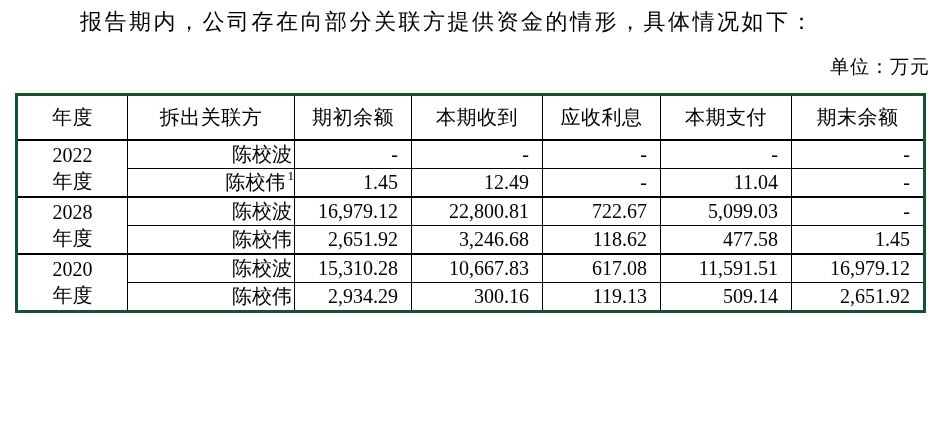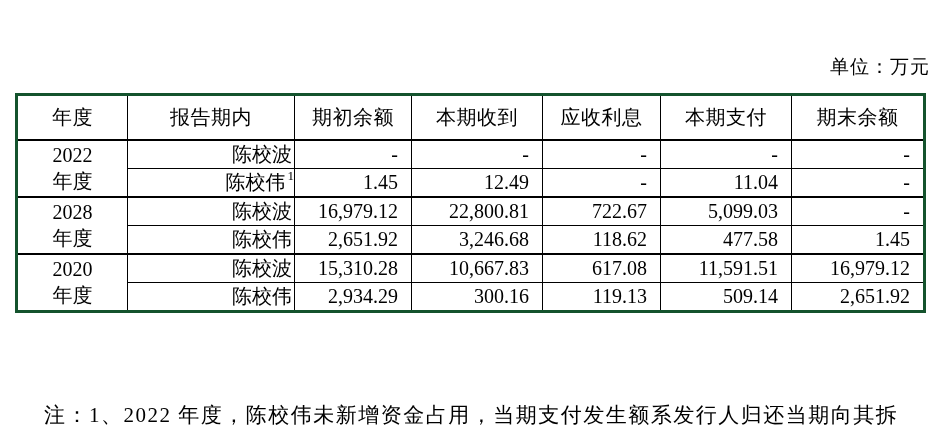--- a/index.html
+++ b/index.html
@@ -19,37 +19,38 @@
   td.party { text-align:right; padding-left:12px; }
   td.num { text-align:right; padding-right:13px; font-variant-numeric:lining-nums; }
   sup.fn { font-size:13px; position:relative; top:-1px; padding-left:2px; }
   .note { position:absolute; left:44px; top:401px; font-size:21px; letter-spacing:1.5px; white-space:nowrap; }
 </style>
 </head>
 <body>
 
 <div class="page">
 
+  <p class="intro">报告期内，公司存在向部分关联方提供资金的情形，具体情况如下：</p>
 
   <p class="unit">单位：万元</p>
 
   <table class="rpt">
     <colgroup>
       <col style="width:111px">
         <col style="width:167px">
         <col style="width:117px">
       <col style="width:131px">
         <col style="width:118px">
         <col style="width:131px">
         <col style="width:133px">
     </colgroup>
     <thead>
       <tr>
         <th>年度</th>
-        <th>报告期内</th>
+        <th>拆出关联方</th>
         <th>期初余额</th>
         <th>本期收到</th>
         <th>应收利息</th>
         <th>本期支付</th>
         <th>期末余额</th>
       </tr>
     </thead>
     <tbody>
       <tr class="group-start">
         <td class="year-cell" rowspan="2">
@@ -109,15 +110,14 @@
         <td class="party"><span>陈校伟</span><sup class="fn"></sup></td>
         <td class="num">2,934.29</td>
         <td class="num">300.16</td>
         <td class="num">119.13</td>
         <td class="num">509.14</td>
         <td class="num">2,651.92</td>
       </tr>
     </tbody>
   </table>
 
-  <p class="note">注：1、2022 年度，陈校伟未新增资金占用，当期支付发生额系发行人归还当期向其拆</p>
 
 </div>
 
 </body></html>

